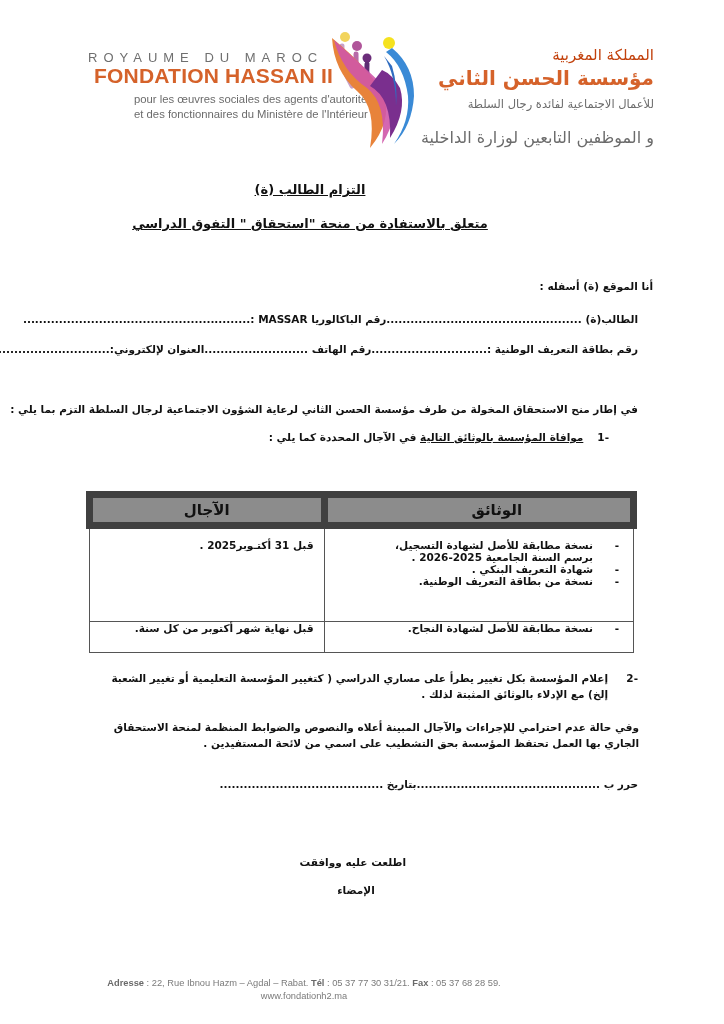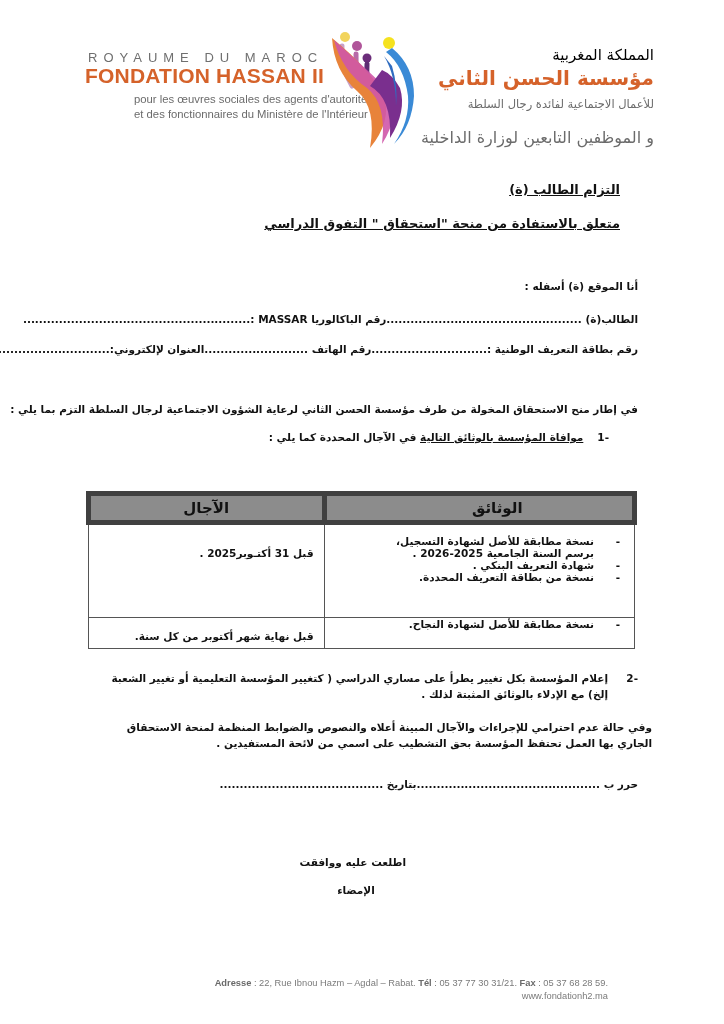--- a/index.html
+++ b/index.html
@@ -1,75 +1,75 @@
 <!DOCTYPE html>
 <html><head>
 <meta charset="utf-8">
 <style>
   html, body { margin:0; padding:0; background:#ffffff; }
   body { width:724px; height:1024px; position:relative; overflow:hidden; font-family:"DejaVu Sans", sans-serif; color:#111; }
   .abs { position:absolute; }
 
   
   .fr-royaume { left:88px; top:50px; width:210px; font-family:"Liberation Sans", sans-serif; font-size:13px; letter-spacing:6px; color:#6f6f6f; text-align:left; white-space:nowrap; }
-  .fr-fondation { left:85px; top:64px; font-family:"Liberation Sans", sans-serif; font-weight:bold; font-size:21px; color:#d5622a; white-space:nowrap; letter-spacing:0.2px; }
+  .fr-fondation { left:94px; top:64px; font-family:"Liberation Sans", sans-serif; font-weight:bold; font-size:21px; color:#d5622a; white-space:nowrap; letter-spacing:0.2px; }
   .fr-sub { left:87px; font-family:"Liberation Sans", sans-serif; font-size:11.3px; color:#6b6b6b; white-space:nowrap;padding-left:47px; }
   .fr-sub1 { top:93px; }
   .fr-sub2 { top:108px; }
 
   
   .logo { left:312px; top:26px; width:105px; height:125px; }
 
   
   .ar-head { right:70px; direction:rtl; text-align:right; white-space:nowrap; font-family:"DejaVu Sans", sans-serif; }
-  .ar-mamlaka { top:46px; font-size:15px; letter-spacing:6px; color:#000000; }
+  .ar-mamlaka { top:46px; font-size:15px; letter-spacing:6px; color:#c2410c; }
   .ar-fondation { top:66px; font-size:20px; font-weight:bold; color:#d5622a; }
   .ar-sub1 { top:97px; font-size:11.5px; color:#6b6b6b;margin-left:9px; }
   .ar-sub2 { top:128px; font-size:16px; color:#6b6b6b; }
 
   
-  .title { left:0; width:620px; direction:rtl; font-weight:bold; font-size:13px; text-decoration:underline; }
+  .title { left:0; width:620px; text-align:center; direction:rtl; font-weight:bold; font-size:13px; text-decoration:underline; }
   .title1 { top:182px; }
   .title2 { top:216px; }
 
   .rtl { direction:rtl; text-align:right; font-weight:bold; font-size:10.5px; white-space:nowrap; }
-  .line-signed { right:86px; top:280px; }
+  .line-signed { right:71px; top:280px; }
   .line-student { right:86px; top:313px; }
   .line-cin { right:86px; top:343px; }
   .line-intro { right:86px; top:403px; }
   .line-item1 { right:115px; top:431px; }
   .item-num { display:inline-block; margin-left:14px; }
   .ul { text-decoration:underline; }
 
   
   table.docs { position:absolute; left:86px; top:491px; width:551px; border-collapse:collapse; direction:rtl; }
-  table.docs th { background:#8c8c8c; color:#111; font-weight:bold; font-size:15px; height:24px; border:5px solid #404040; padding:0; }
+  table.docs th { background:#8c8c8c; color:#111; font-weight:bold; font-size:15px; height:24px; border:7px solid #404040; padding:0; }
   table.docs td { border:1px solid #555; vertical-align:top; font-weight:bold; font-size:10.5px; padding:0; }
   table.docs .c-docs { width:295px;padding-left:36px; }
   table.docs .c-dl { width:256px; }
   .row1 td { height:92px; }
   .row2 td { height:30px; vertical-align:bottom; }
   ul.doclist { list-style:none; margin:10px 0 0 0; padding:0 14px 0 10px; }
   ul.doclist li { position:relative; padding-right:26px; line-height:12px; margin-bottom:0; }
   ul.doclist li::before { content:"-"; position:absolute; right:0; top:0; }
-  .dl-text { padding:10px 10px 0 0; display:block;margin-top:12px; }
+  .dl-text { padding:10px 10px 0 0; display:block; }
   .row2 ul.doclist { margin:0 0 3px 0; }
   .row2 .dl-text { padding:0 10px 3px 0; }
 
   .para { direction:rtl; text-align:right; font-weight:bold; font-size:10.5px; line-height:16px; }
   .para2 { right:86px; top:670px; width:540px; }
   .para2 .num { position:absolute; right:0; top:0; }
   .para2 .txt { padding-right:30px; display:block; }
-  .para3 { right:72px; top:719px; width:545px;text-align:right; }
+  .para3 { right:85px; top:719px; width:545px;text-align:right; }
 
   .line-sign { right:86px; top:778px; }
   .agree { left:306px; top:856px; width:100px; text-align:center; }
   .signature { left:306px; top:884px; width:100px; text-align:center; }
 
-  .footer { left:0; width:608px; text-align:right; font-family:"Liberation Sans", sans-serif; font-size:9.3px; color:#7a7a7a; white-space:nowrap; }
+  .footer { left:0; width:608px; text-align:center; font-family:"Liberation Sans", sans-serif; font-size:9.3px; color:#7a7a7a; white-space:nowrap; }
   .footer1 { top:978px; }
   .footer2 { top:991px; }
   .footer b { color:#6a6a6a; }
 </style>
 </head>
 <body>
 
 <div class="abs fr-royaume">ROYAUME DU MAROC</div>
 <div class="abs fr-fondation">FONDATION HASSAN II</div>
 <div class="abs fr-sub fr-sub1">pour les œuvres sociales des agents d'autorité</div>
@@ -112,21 +112,21 @@
       <th class="c-docs">الوثائق</th>
       <th class="c-dl">الآجال</th>
     </tr>
   </thead>
   <tbody>
     <tr class="row1">
       <td class="c-docs">
         <ul class="doclist">
           <li>نسخة مطابقة للأصل  لشهادة التسجيل، برسم السنة الجامعية 2025-2026 .</li>
           <li>شهادة التعريف البنكي .</li>
-          <li>نسخة من بطاقة التعريف المحددة.</li>
+          <li>نسخة من بطاقة التعريف الوطنية.</li>
         </ul>
       </td>
       <td class="c-dl">
         <span class="dl-text">قبل 31 أكتـوبر2025 .</span>
       </td>
     </tr>
     <tr class="row2">
       <td class="c-docs">
         <ul class="doclist">
           <li>نسخة مطابقة للأصل لشهادة النجاح.</li>

